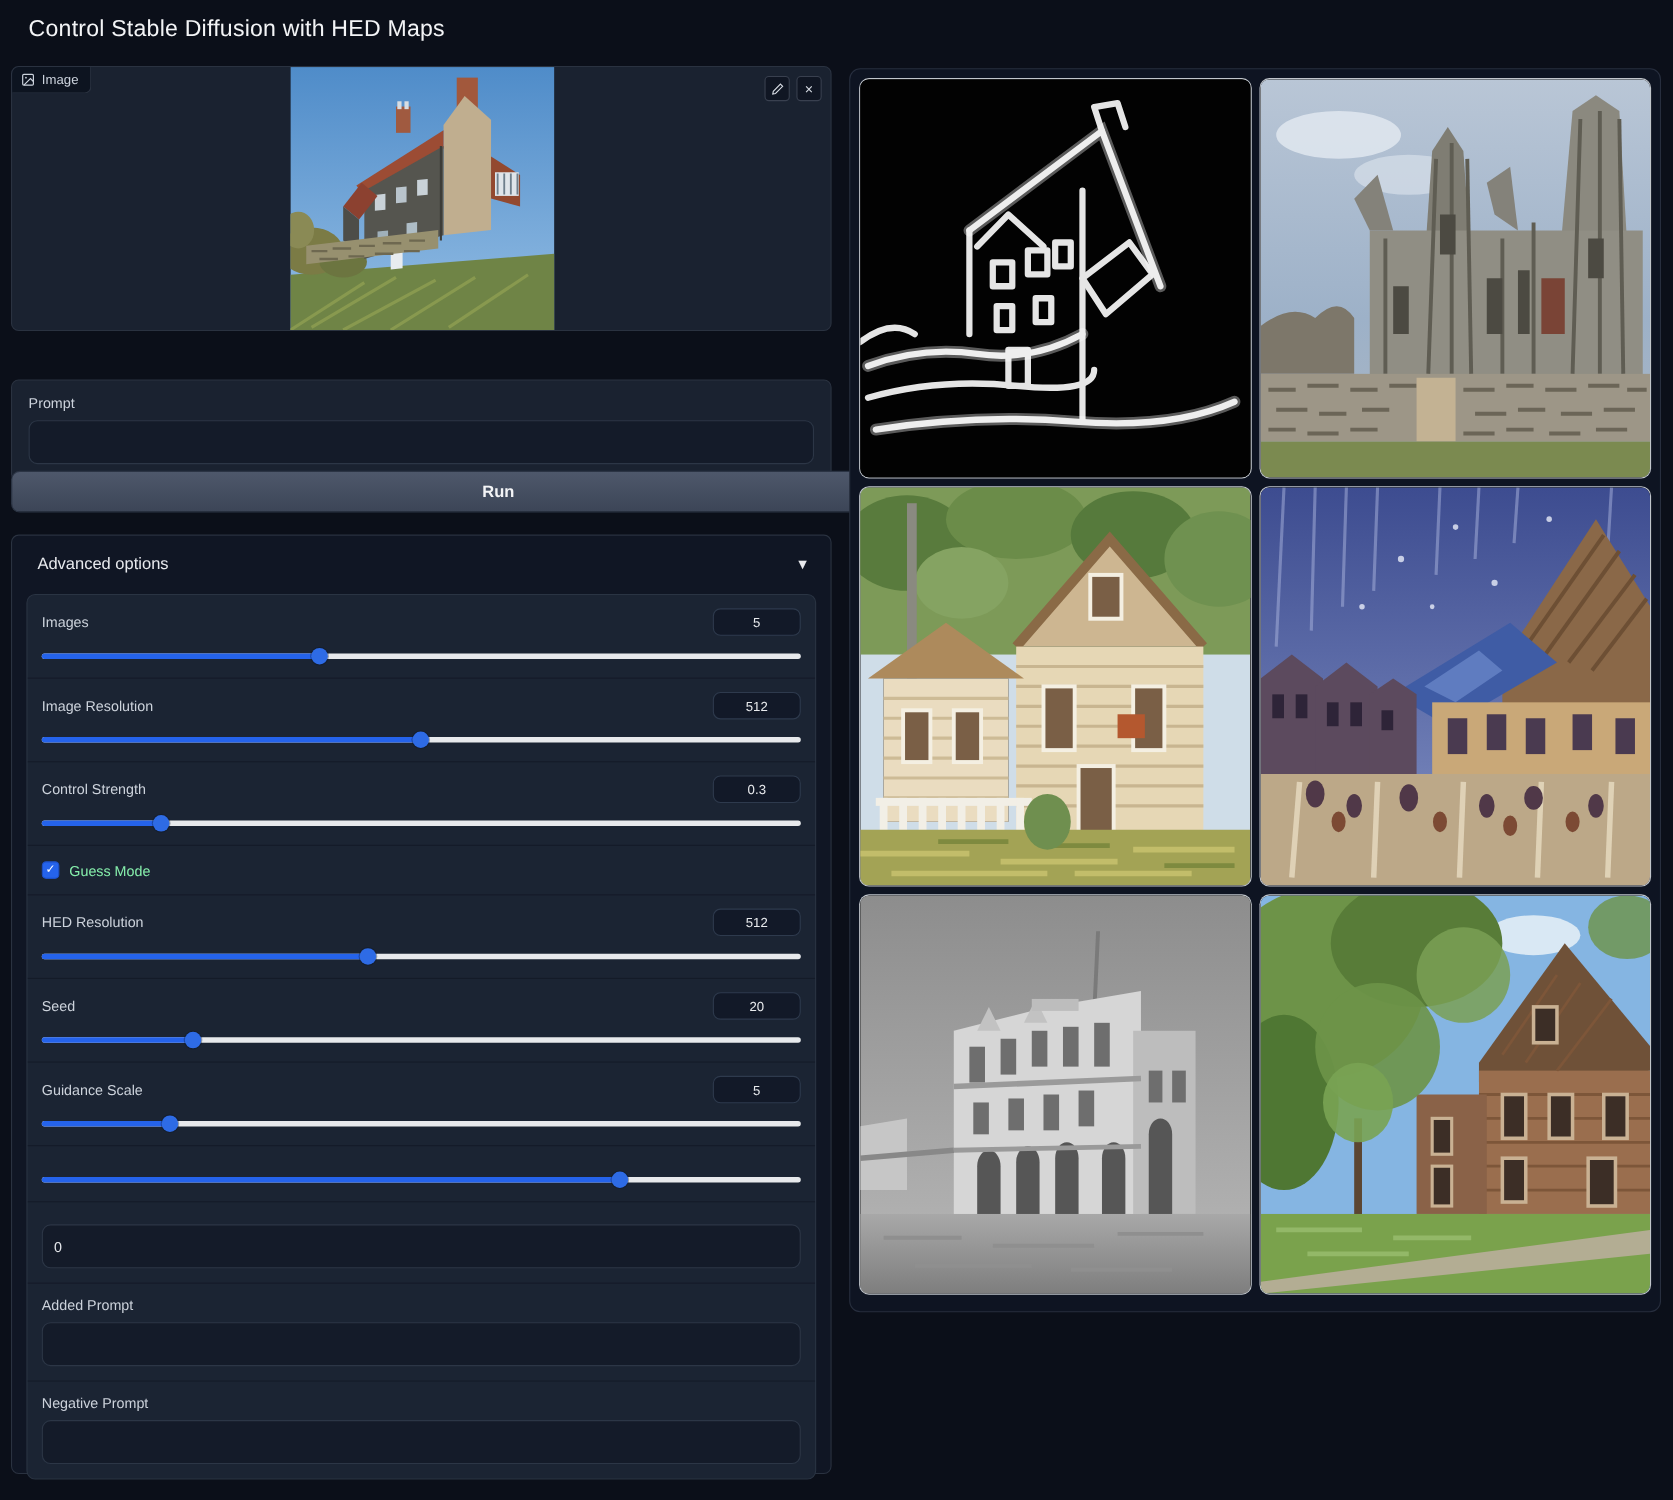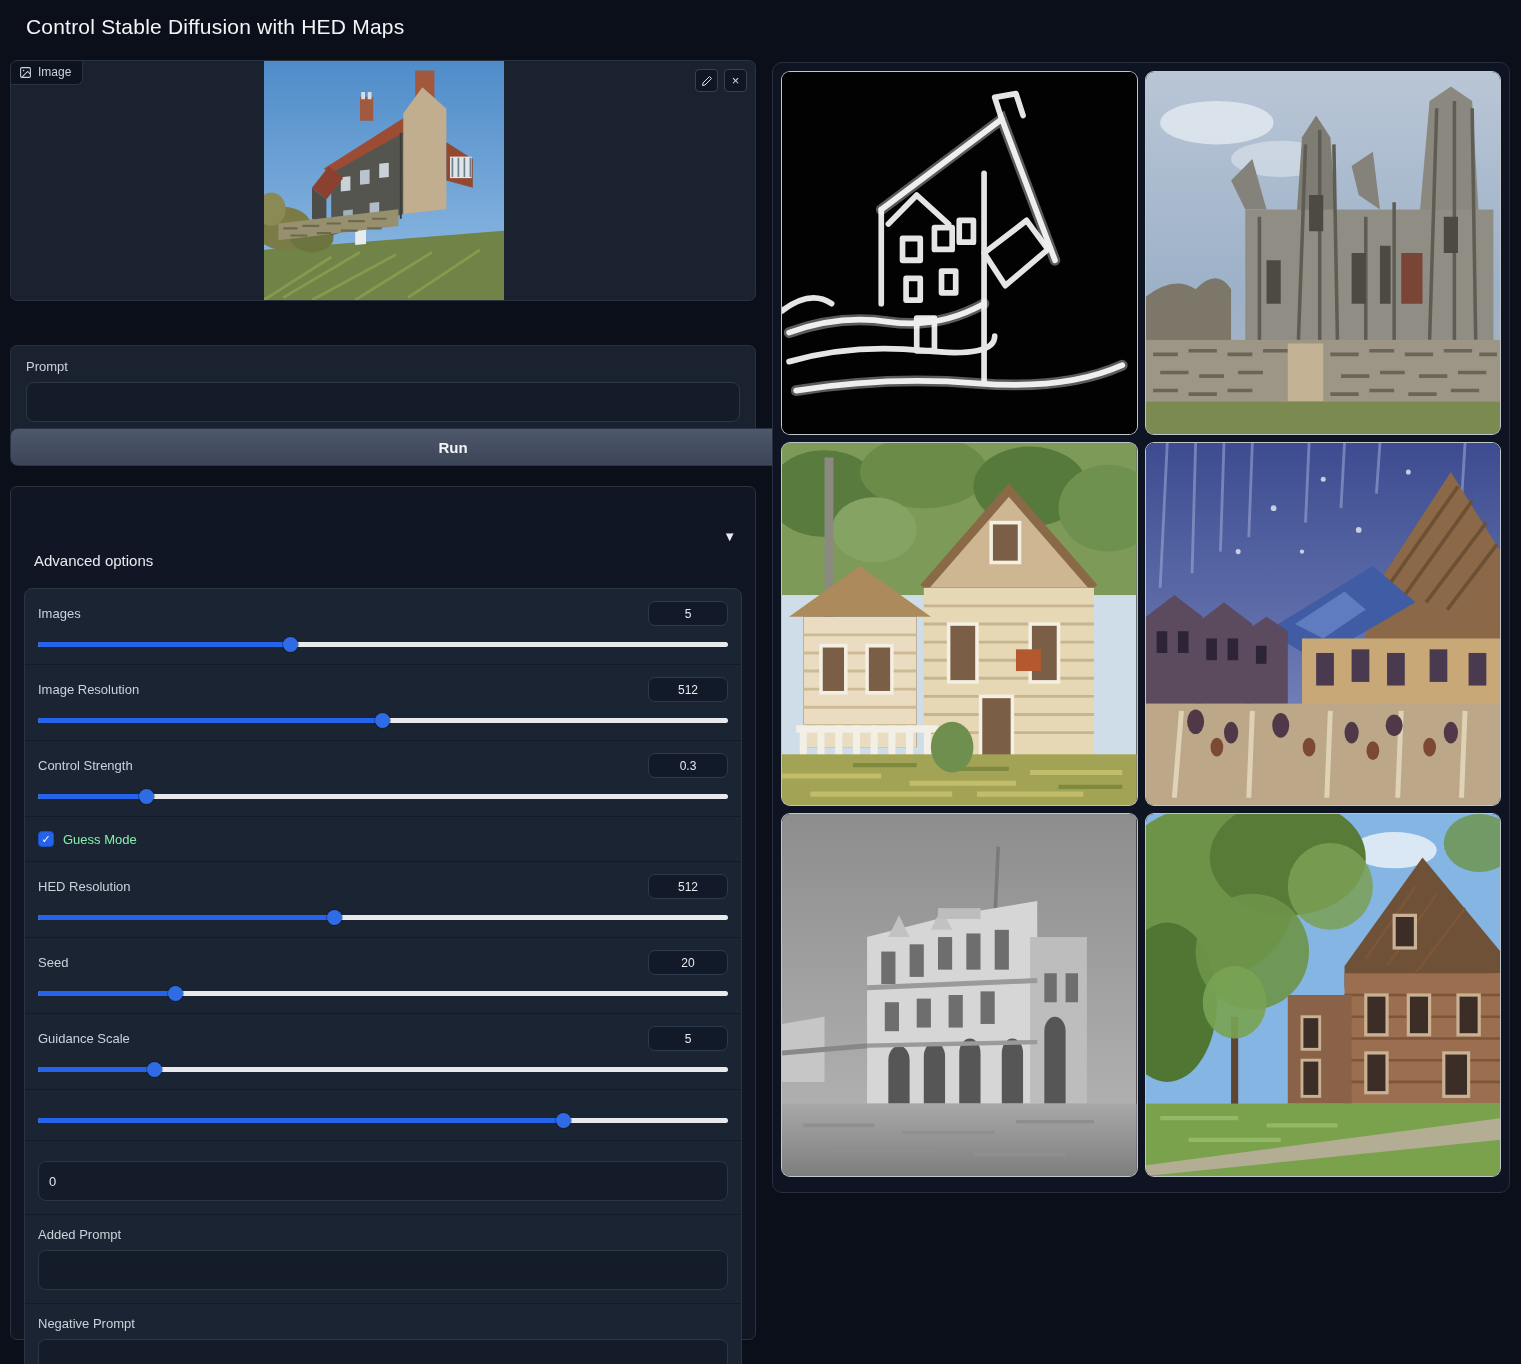--- a/index.html
+++ b/index.html
@@ -63,21 +63,21 @@
     color:#f3f4f6; font-size:15px; font-weight:700;
     display:flex; align-items:center; justify-content:center;
     cursor:pointer;
   }
   
   #accordion-block { top:486px; height:854px; background:#101624; padding:13px; }
   .accordion-header {
     display:flex; align-items:center; justify-content:space-between;
     padding:4px 2px 2px 10px; cursor:pointer;
   }
-  .accordion-title { font-size:15px; color:#e8eaee;margin-top:48px; }
+  .accordion-title { font-size:15px; color:#e8eaee; }
   .accordion-arrow { color:#e8eaee; font-size:13px; margin-right:4px; }
   .options-group {
     margin-top:17px;
     background:#1b2433; border:1px solid #2a3443; border-radius:8px;
     overflow:hidden;
   }
   .opt-row { padding:12px 13px 13px; border-bottom:1px solid #141b28; }
   .opt-row:last-child { border-bottom:none; }
   .slider-head { display:flex; align-items:center; justify-content:space-between; }
   .num-box {

